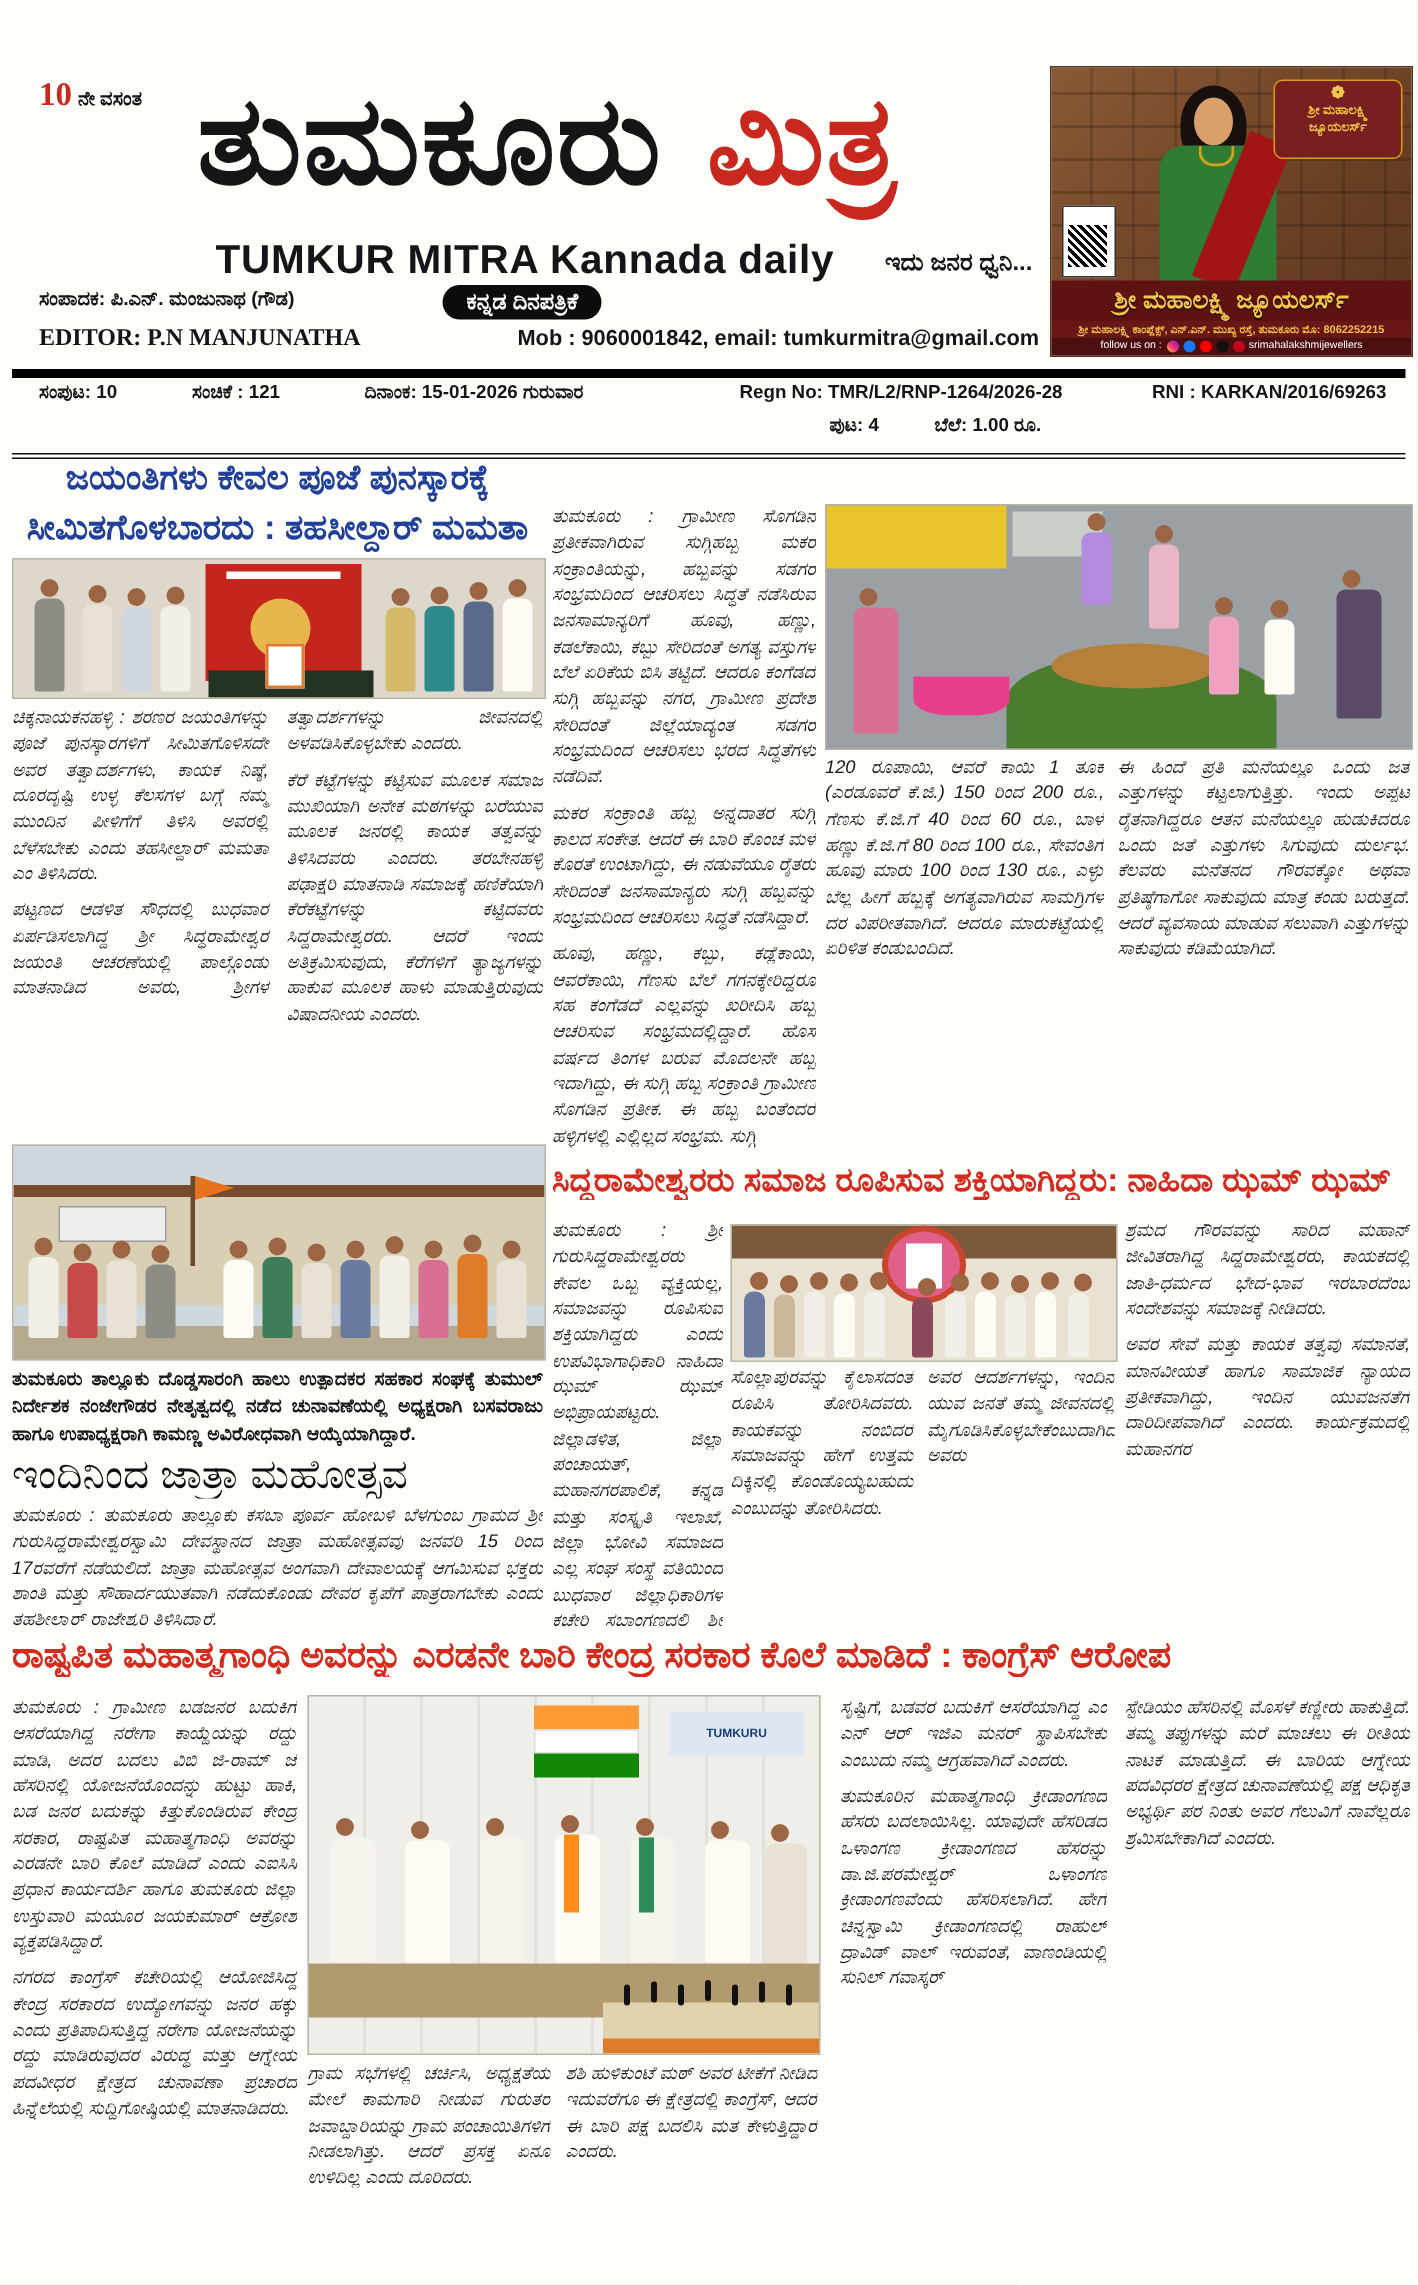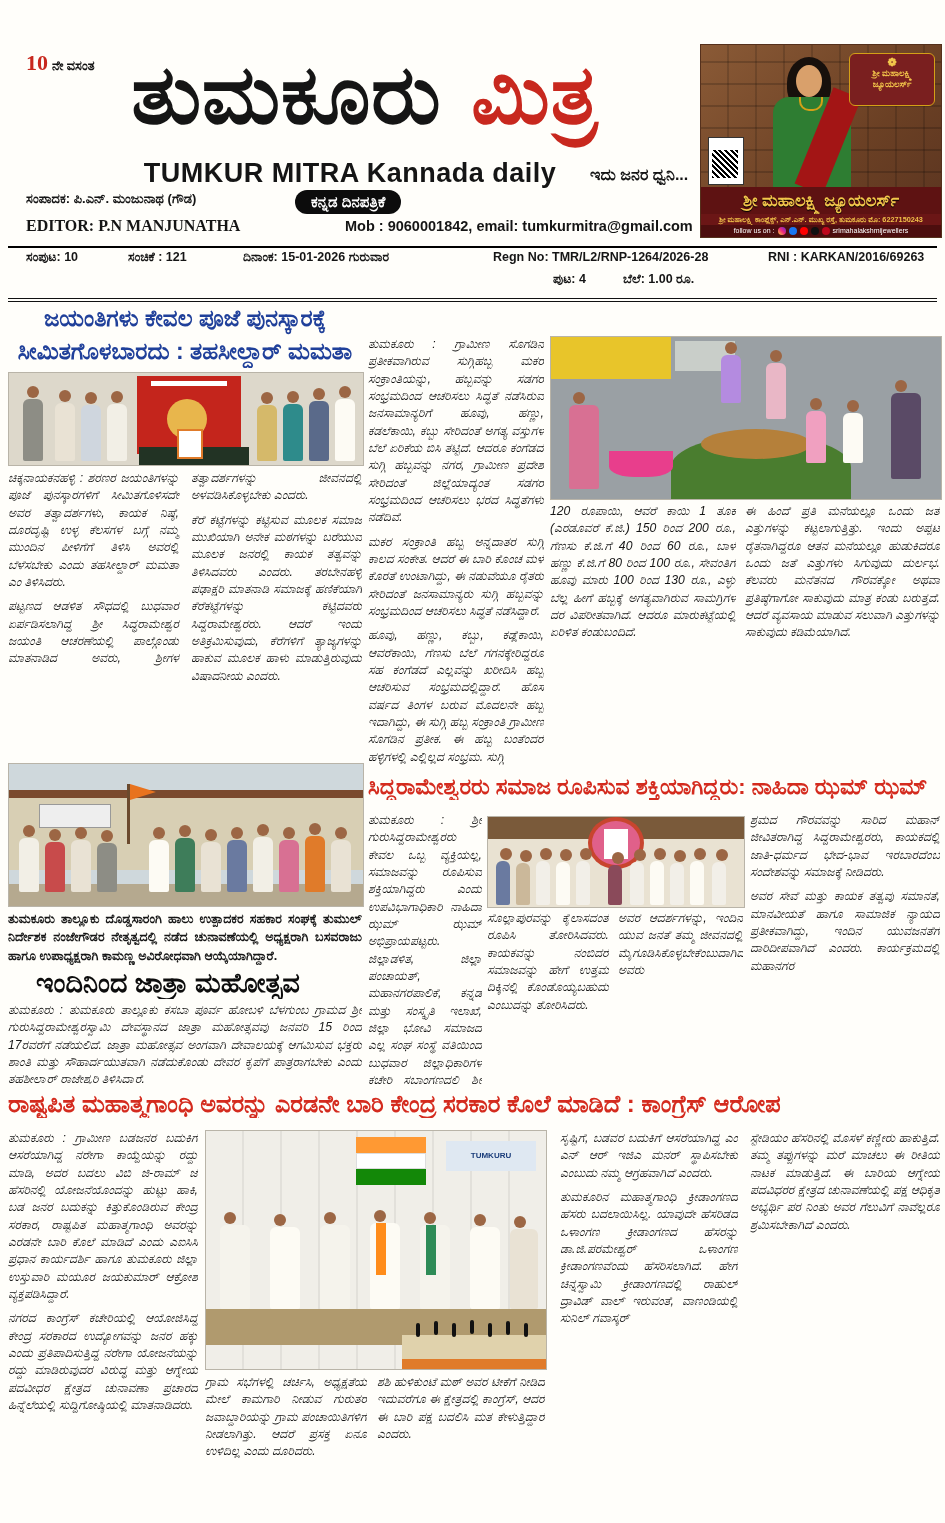--- a/index.html
+++ b/index.html
@@ -38,34 +38,34 @@
   .ad-qr::after{content:"";position:absolute;left:3px;top:12px;width:26px;height:28px;
       background:repeating-linear-gradient(45deg,#000 0 2px,#fff 2px 4px);}
   .ad-strip{position:absolute;left:0;right:0;top:142px;height:27px;background:#5e1212;
       color:#f2c64b;font-weight:bold;font-size:16.5px;text-align:center;line-height:27px;text-shadow:0 1px 1px #000;}
   .ad-addr{position:absolute;left:0;right:0;top:169px;height:11px;background:#6b1616;color:#f0c04a;
       font-size:7.3px;font-weight:bold;text-align:center;line-height:11px;}
   .ad-follow{position:absolute;left:0;right:0;top:180px;height:12px;background:#4c0e0e;color:#fff;
       font-size:7px;text-align:center;line-height:12px;display:flex;align-items:center;justify-content:center;gap:3px;}
   .dot{width:8px;height:8px;border-radius:50%;display:inline-block;}
   
-  .infobar{left:8px;top:246px;width:929px;height:50px;border-top:2px solid #000000;border-bottom:4px double #111;}
+  .infobar{left:8px;top:246px;width:929px;height:50px;border-top:6px solid #000000;border-bottom:4px double #111;}
   .ib-row{position:relative;height:24px;font-weight:bold;}
   .ib-row span{position:absolute;white-space:nowrap;}
   .ib-kn{font-size:12.5px;top:2px;}
   .ib-en{font-size:13.5px;font-family:"Liberation Serif",serif;}
   
   .hl{font-weight:bold;overflow:hidden;}
   .hl-blue{color:#20409a;font-size:23px;line-height:1.45;text-align:center;}
   .hl-red{color:#d42b1e;white-space:nowrap;}
   .body-text{font-size:12.2px;line-height:1.42;text-align:justify;overflow:hidden;font-style:italic;}
   .body-text p{margin:0 0 7px;}
   .cols2{column-count:2;column-gap:12px;}
   .caption{font-weight:bold;font-size:12.6px;line-height:1.45;text-align:justify;overflow:hidden;}
-  .hl-black{color:#0d0d0d;font-size:27px;font-weight:bold;white-space:nowrap;overflow:hidden;margin-left:28px;}
+  .hl-black{color:#0d0d0d;font-size:27px;font-weight:normal;white-space:nowrap;overflow:hidden;}
   
   .photo{overflow:hidden;border:1px solid #b9b4a8;}
   .person{position:absolute;width:20px;border-radius:6px 6px 2px 2px;}
   .person::before{content:"";position:absolute;top:-13px;left:4px;width:12px;height:12px;border-radius:50%;background:#9c6644;}
   .table{position:absolute;background:#223324;}
   .mic{position:absolute;width:4px;height:14px;background:#111;border-radius:2px;}
 </style>
 </head>
 <body>
 
@@ -95,21 +95,21 @@
     <div class="ad-body"></div>
     <div class="ad-sash"></div>
     <div class="ad-neck"></div>
     <div class="ad-logo">
       <div class="ad-lotus">❁</div>
       <div>ಶ್ರೀ ಮಹಾಲಕ್ಷ್ಮಿ</div>
       <div>ಜ್ಯೂಯಲರ್ಸ್</div>
     </div>
     <div class="ad-qr"></div>
     <div class="ad-strip">ಶ್ರೀ ಮಹಾಲಕ್ಷ್ಮಿ ಜ್ಯೂಯಲರ್ಸ್</div>
-    <div class="ad-addr">ಶ್ರೀ ಮಹಾಲಕ್ಷ್ಮಿ ಕಾಂಪ್ಲೆಕ್ಸ್, ಎನ್.ಎನ್. ಮುಖ್ಯ ರಸ್ತೆ, ತುಮಕೂರು   ಮೊ: 6227150243</div>
+    <div class="ad-addr">ಶ್ರೀ ಮಹಾಲಕ್ಷ್ಮಿ ಕಾಂಪ್ಲೆಕ್ಸ್, ಎನ್.ಎನ್. ಮುಖ್ಯ ರಸ್ತೆ, ತುಮಕೂರು   ಮೊ: 8062252215</div>
     <div class="ad-follow">
       <span>follow us on :</span>
       <span class="dot" style="background:linear-gradient(45deg,#f9ce34,#ee2a7b,#6228d7)"></span>
       <span class="dot" style="background:#1877f2"></span>
       <span class="dot" style="background:#ff0000"></span>
       <span class="dot" style="background:#111"></span>
       <span class="dot" style="background:#bd081c"></span>
       <span>srimahalakshmijewellers</span>
     </div>
   </div>

